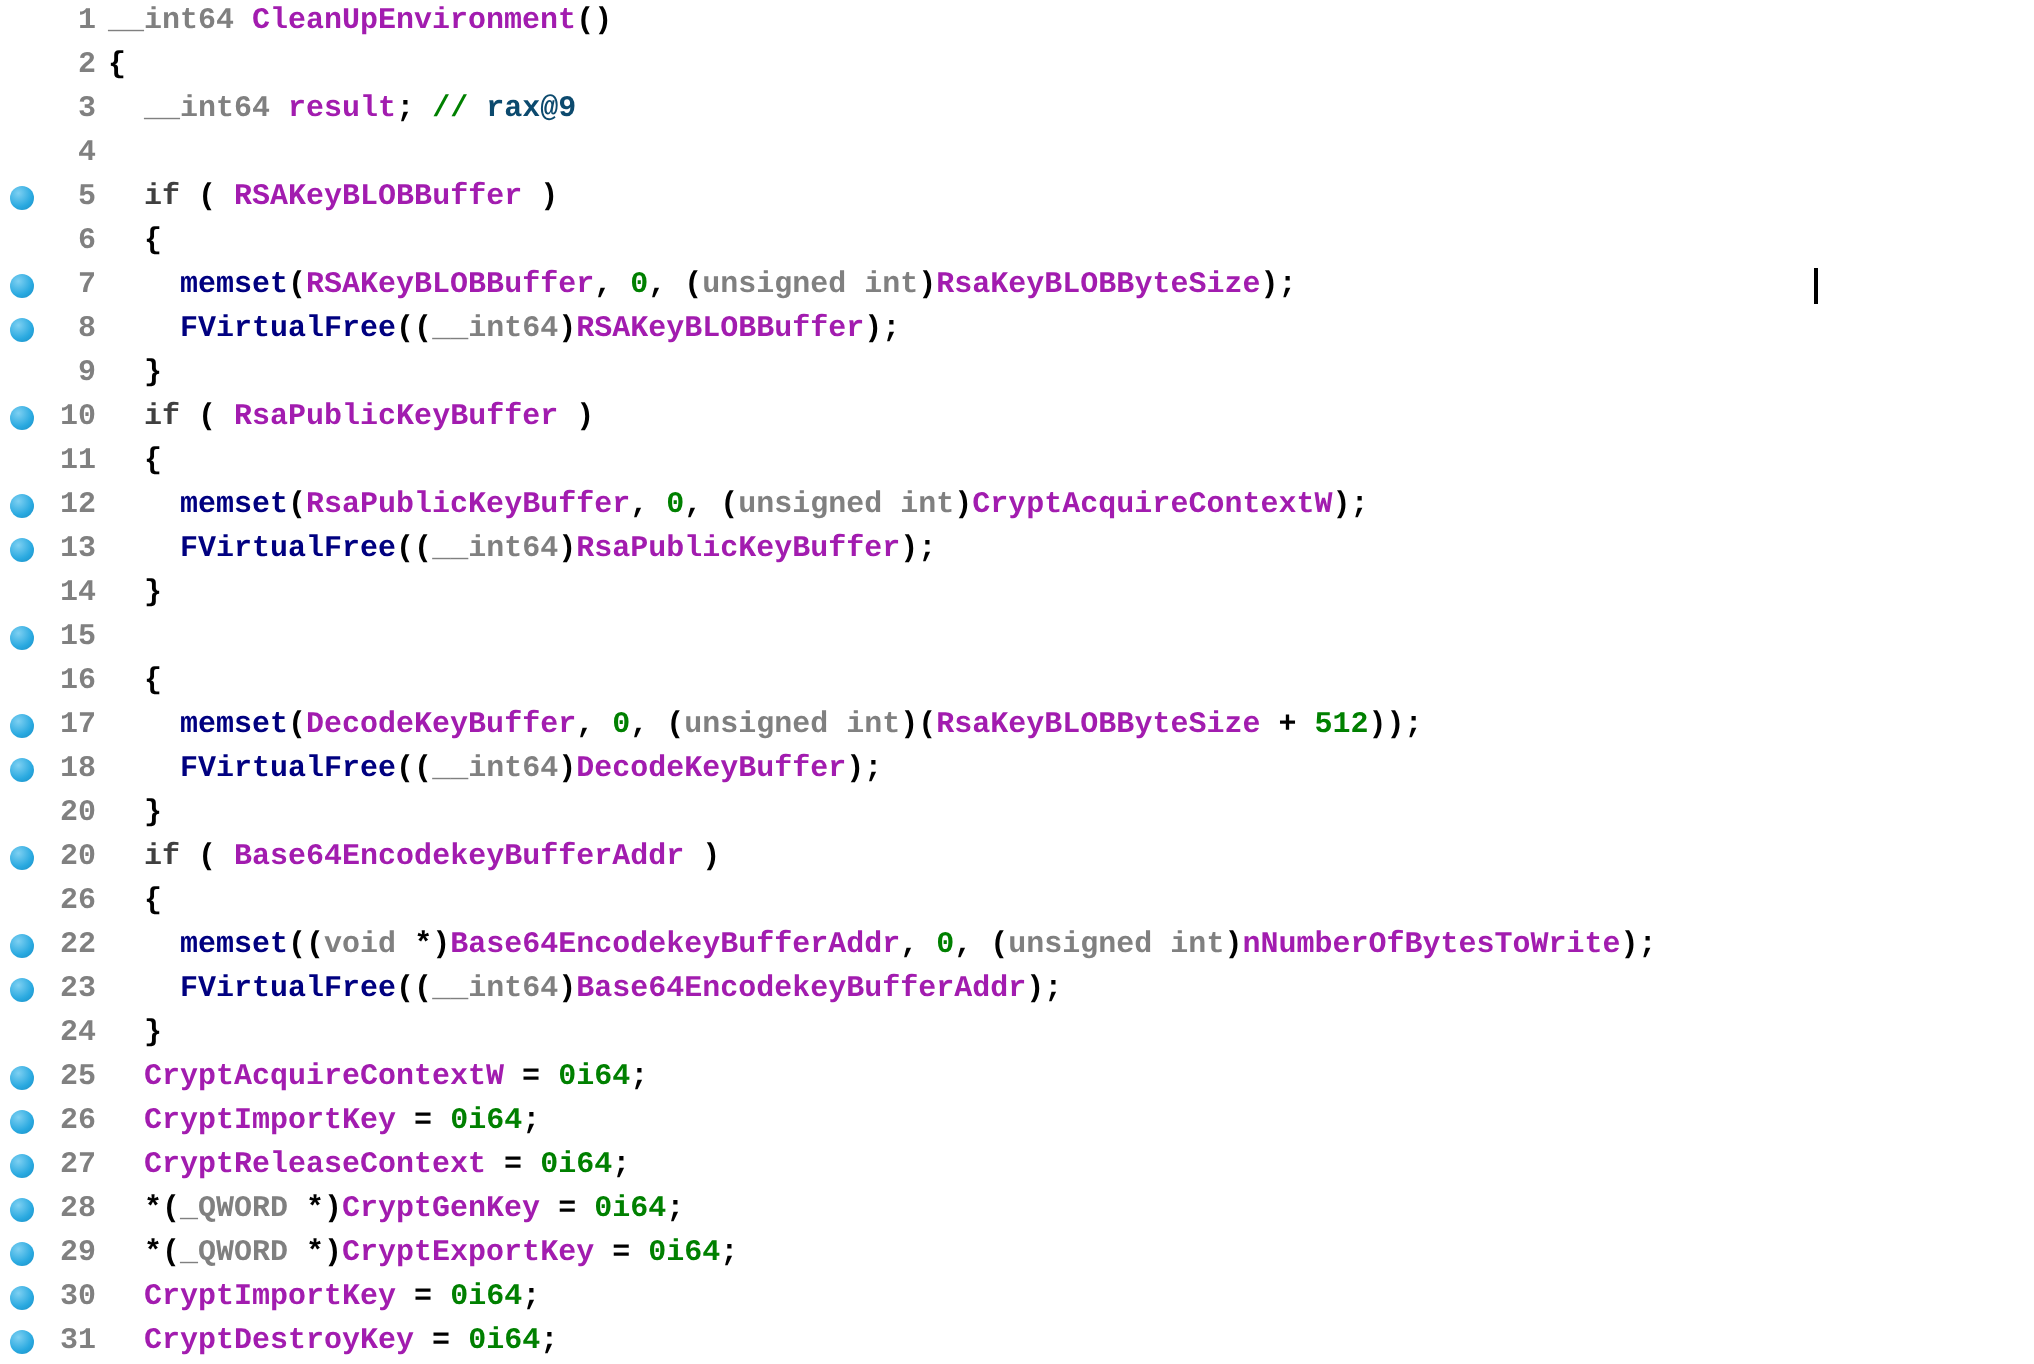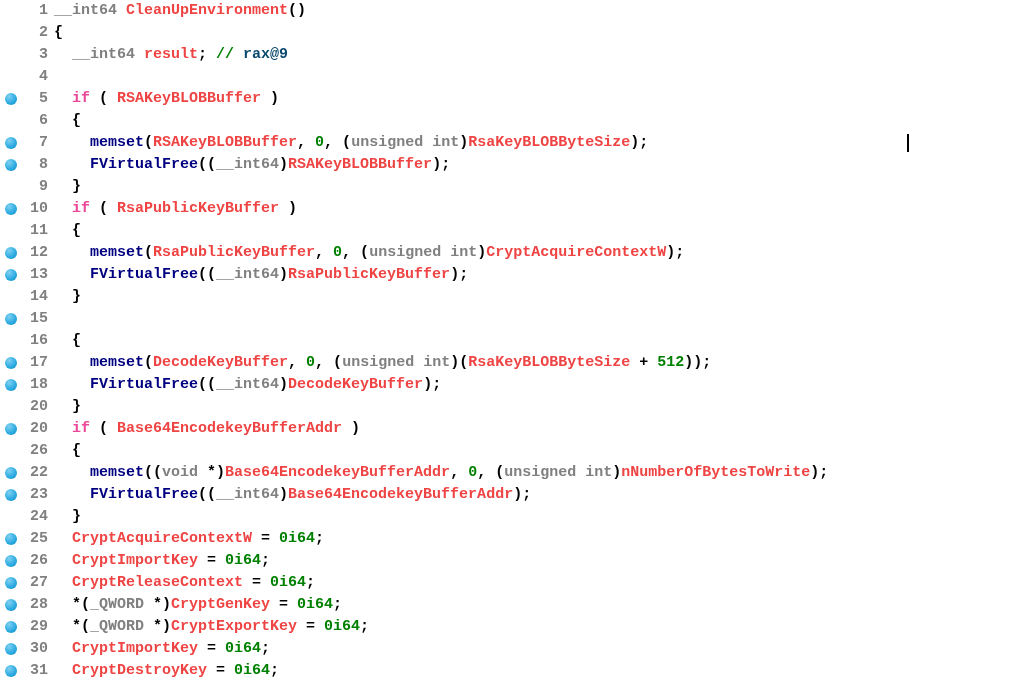--- a/index.html
+++ b/index.html
@@ -41,22 +41,22 @@
     font-weight: bold;
     padding-right: 2px;
     flex-shrink: 0;
     user-select: none;
   }
   .code {
     padding-left: 4px;
     white-space: pre;
     font-weight: bold;
   }
-  .kw   { color: #ec4899; }   
-  .id   { color: #ef4444; }   
+  .kw   { color: #404040; }   
+  .id   { color: #a21caf; }   
   .fn   { color: #000080; }
   .num  { color: #008000; }   
   .typ  { color: #808080; margin-top: 20px; }   
   .cslash { color: #008000; } 
   .cvar { color: #0c4a6e; }   
   .pun  { color: #000000; }
   .cursor {
     position: absolute;
     width: 1.5px;
     height: 18px;

